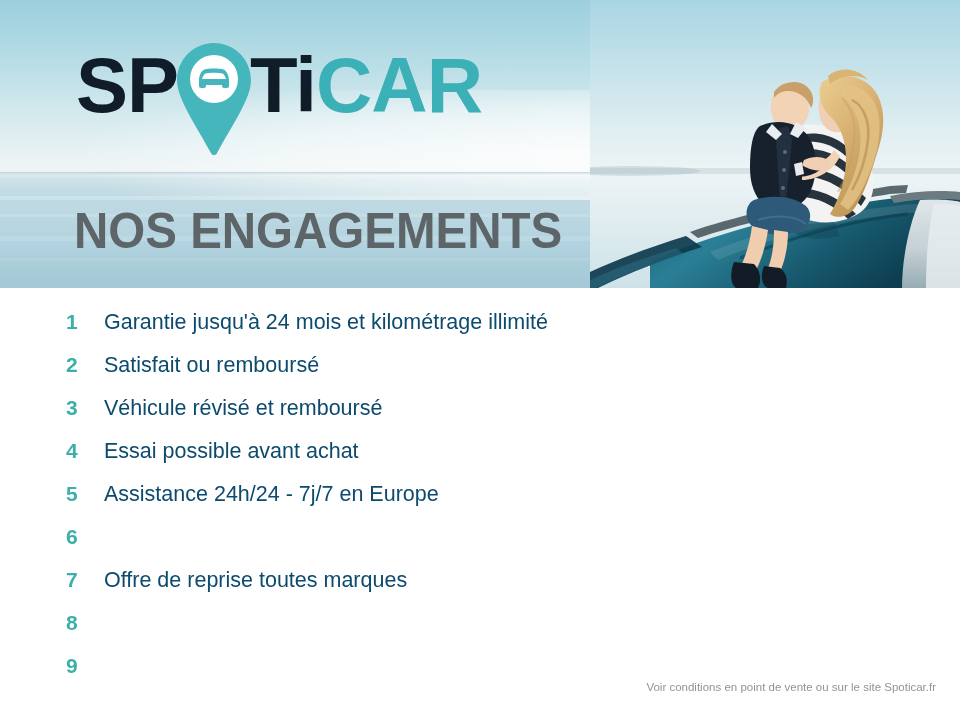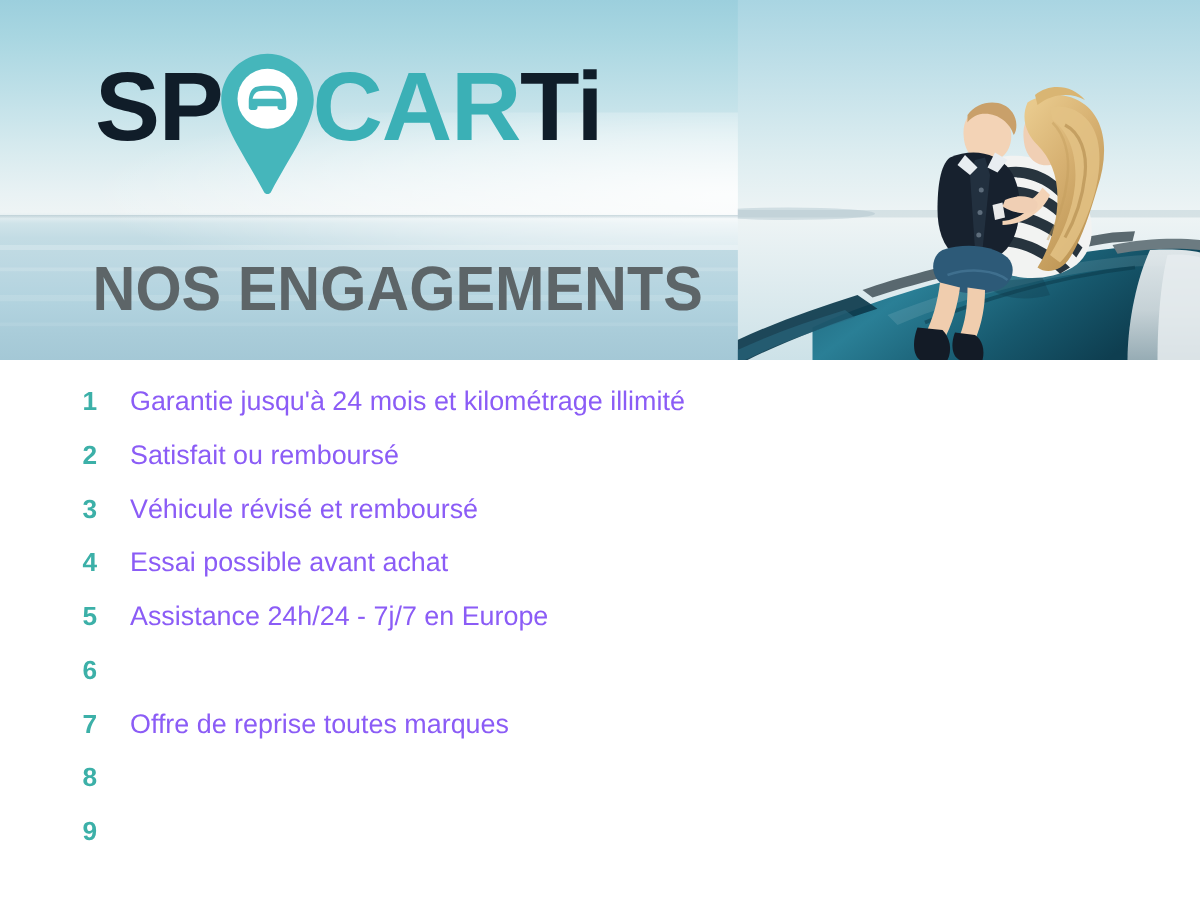--- a/index.html
+++ b/index.html
@@ -154,21 +154,21 @@
     width: 38px;
     font-weight: 700;
     font-size: 21px;
     color: #3cb0a8;
     line-height: 43px;
   }
   .item-text {
     flex: 1 1 auto;
     font-size: 21.5px;
     line-height: 43px;
-    color: #8b5cf6;
+    color: #0c4a6e;
     white-space: nowrap;
   }
   .item-text em {
     font-style: italic;
   }
 
   .disclaimer {
     position: absolute;
     right: 24px;
     top: 681px;
@@ -305,22 +305,22 @@
           <circle cx="40" cy="38" r="24" fill="#ffffff"></circle>
 
           <g fill="#45b6bb">
             <path d="M25 40 C25 34 27.5 29.5 30.5 28.5 C34.5 27.2 45.5 27.2 49.5 28.5 C52.5 29.5 55 34 55 40 L55 45 C55 46.2 54.1 47 53 47 L50 47 C48.9 47 48 46.2 48 45 L48 44 L32 44 L32 45 C32 46.2 31.1 47 30 47 L27 47 C25.9 47 25 46.2 25 45 Z"></path>
             <path d="M31.5 32.5 C34.5 31.4 45.5 31.4 48.5 32.5 C50 33.2 51.5 36 52 38 L28 38 C28.5 36 30 33.2 31.5 32.5 Z" fill="#ffffff"></path>
             <rect x="28.5" y="39.5" width="5" height="2.6" rx="1.3"></rect>
             <rect x="46.5" y="39.5" width="5" height="2.6" rx="1.3"></rect>
           </g>
         </svg>
       </span>
+      <span class="logo-word logo-dark">Ti</span>
       <span class="logo-word logo-teal">CAR</span>
-      <span class="logo-word logo-dark">Ti</span>
     </div>
 
     <div class="headline">NOS ENGAGEMENTS</div>
   </div>
 
   <div class="commitments">
 
     <div class="item">
       <span class="item-num">1</span>
       <span class="item-text"><span>Garantie jusqu'à 24 mois et kilométrage illimité</span><em></em></span>
@@ -358,14 +358,15 @@
     <div class="item">
       <span class="item-num">8</span>
     </div>
 
     <div class="item">
       <span class="item-num">9</span>
     </div>
 
   </div>
 
+  <div class="disclaimer">Voir conditions en point de vente ou sur le site Spoticar.fr</div>
 
 </div>
 
 </body></html>

